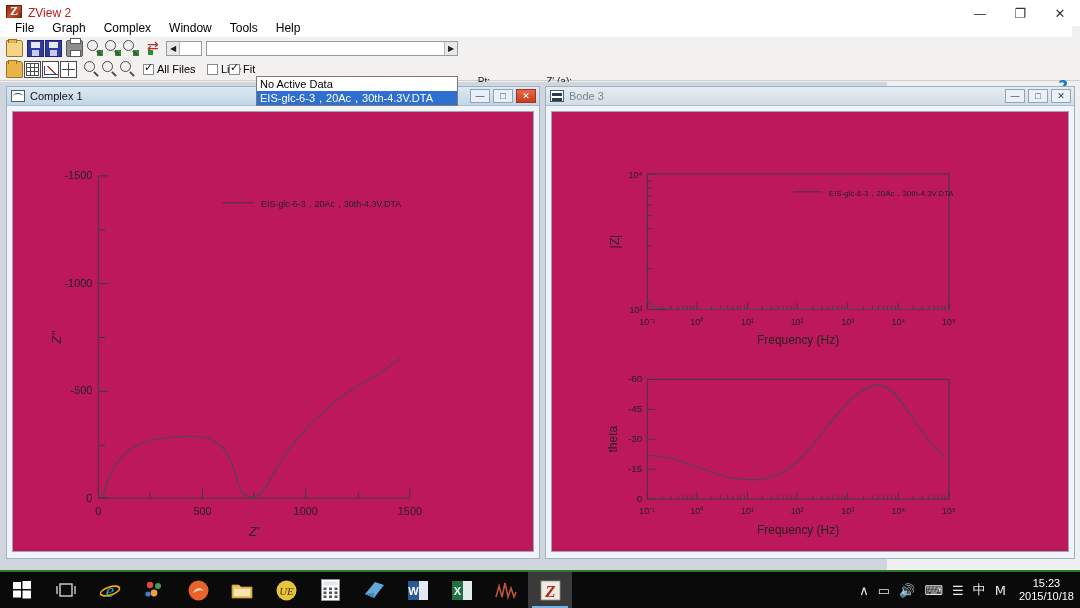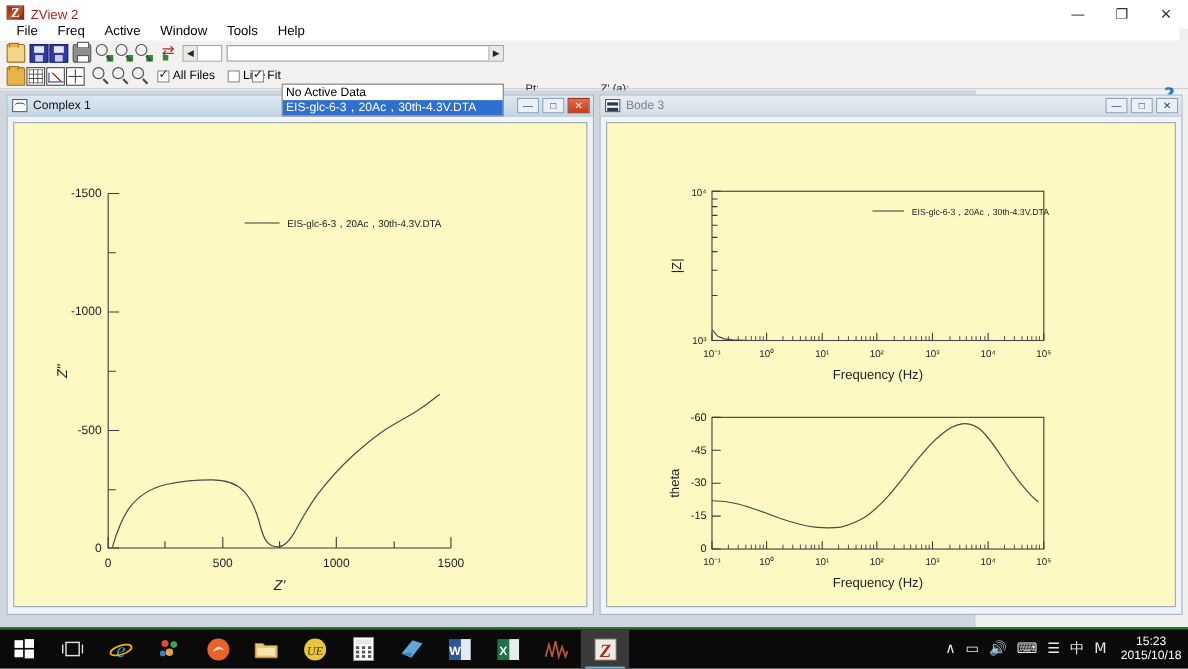--- a/index.html
+++ b/index.html
@@ -188,21 +188,21 @@
   .mdi-icon.bode::after { content:""; position:absolute; left:1px; top:6.5px; width:10px; height:3px; background:#2a3b50; }
   .mdi-name { font-size: 11px; color: #111; }
   .mdi.inactive .mdi-name { color: #7b858e; }
   .mdi-btns { margin-left: auto; display: flex; gap: 3px; padding-right: 3px; }
   .mdi-btn {
     width: 20px; height: 14px; border: 1px solid #8fa4b6; background: #e9f0f6;
     display: flex; align-items: center; justify-content: center;
     font-size: 9px; color: #33404c;
   }
   .mdi-btn.x { background: linear-gradient(to bottom,#e8694a,#c63d1e); color: #fff; border-color: #a33318; }
-  .mdi-body { position: absolute; left: 5px; right: 5px; top: 24px; bottom: 6px; background: #fef9c3; border: 1px solid #9aa7b3; }
+  .mdi-body { position: absolute; left: 5px; right: 5px; top: 24px; bottom: 6px; background: #be185d; border: 1px solid #9aa7b3; }
 
   .plotsvg { display: block; width: 100%; height: 100%; }
   .gl { stroke: #3b3b3b; stroke-width: 1; fill: none; }
   .curve { stroke: #4a4a4a; stroke-width: 1.1; fill: none; }
   .axlabel { font-family: "Liberation Sans", sans-serif; fill: #222; }
 
   
   .taskbar {
     position: absolute; left: 0; bottom: 0; width: 1080px; height: 36px;
     background: #0a0a0a; display: flex; align-items: center;
@@ -240,22 +240,22 @@
     <div class="app-title">ZView 2</div>
     <div class="win-buttons">
       <div class="win-btn">—</div>
       <div class="win-btn">❐</div>
       <div class="win-btn close-btn">✕</div>
     </div>
   </div>
 
   <div class="menubar">
     <div class="menu-item">File</div>
-    <div class="menu-item">Freq</div>
-    <div class="menu-item">Active</div>
+    <div class="menu-item">Graph</div>
+    <div class="menu-item">Complex</div>
     <div class="menu-item">Window</div>
     <div class="menu-item">Tools</div>
     <div class="menu-item">Help</div>
   </div>
 
   <div class="toolbar-wrap">
 
     <div class="tb-row r1">
       <div class="tbicon ic-folder open" style="left:6px;"></div>
       <div class="tbicon ic-disk" style="left:27px;"></div>

